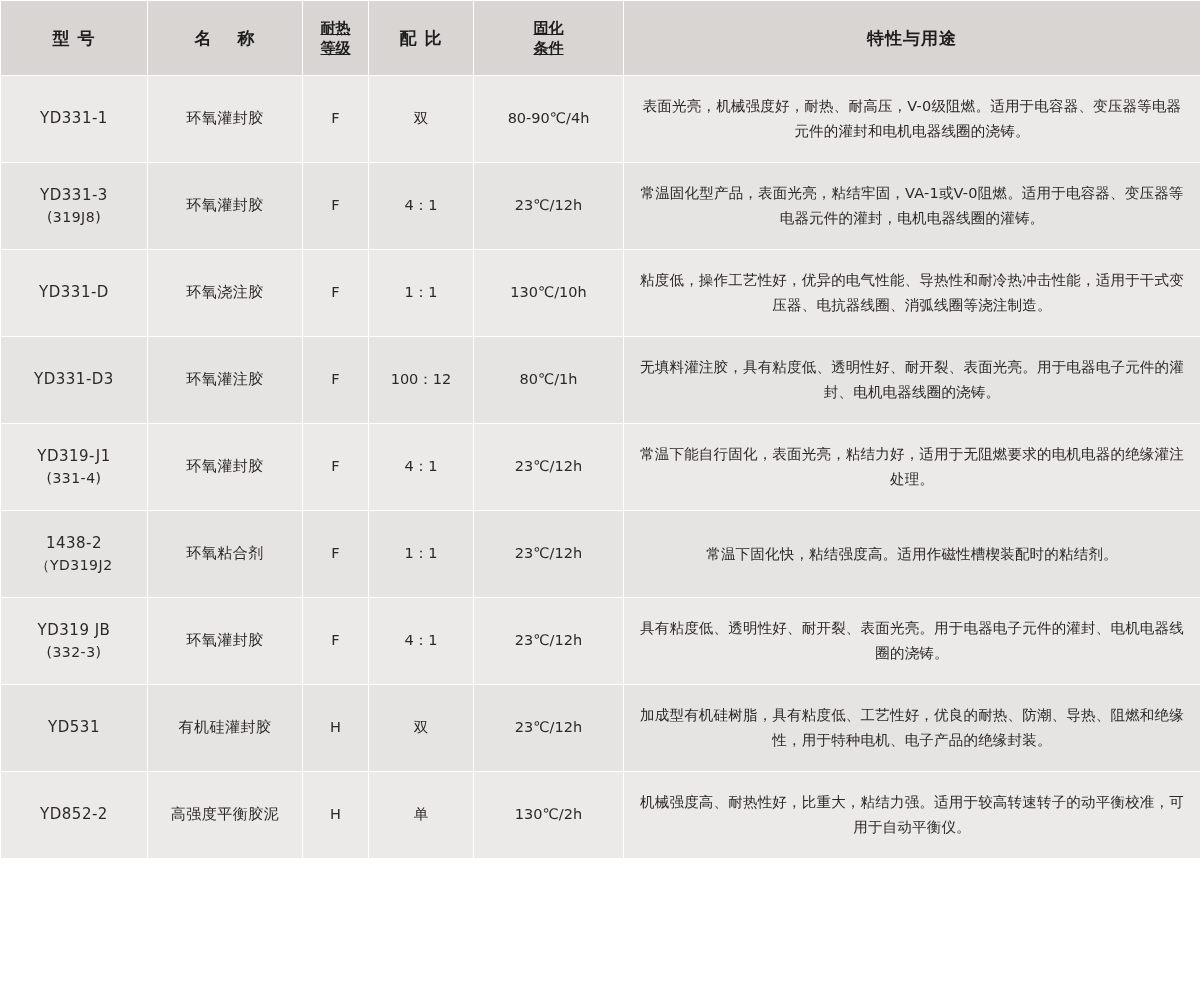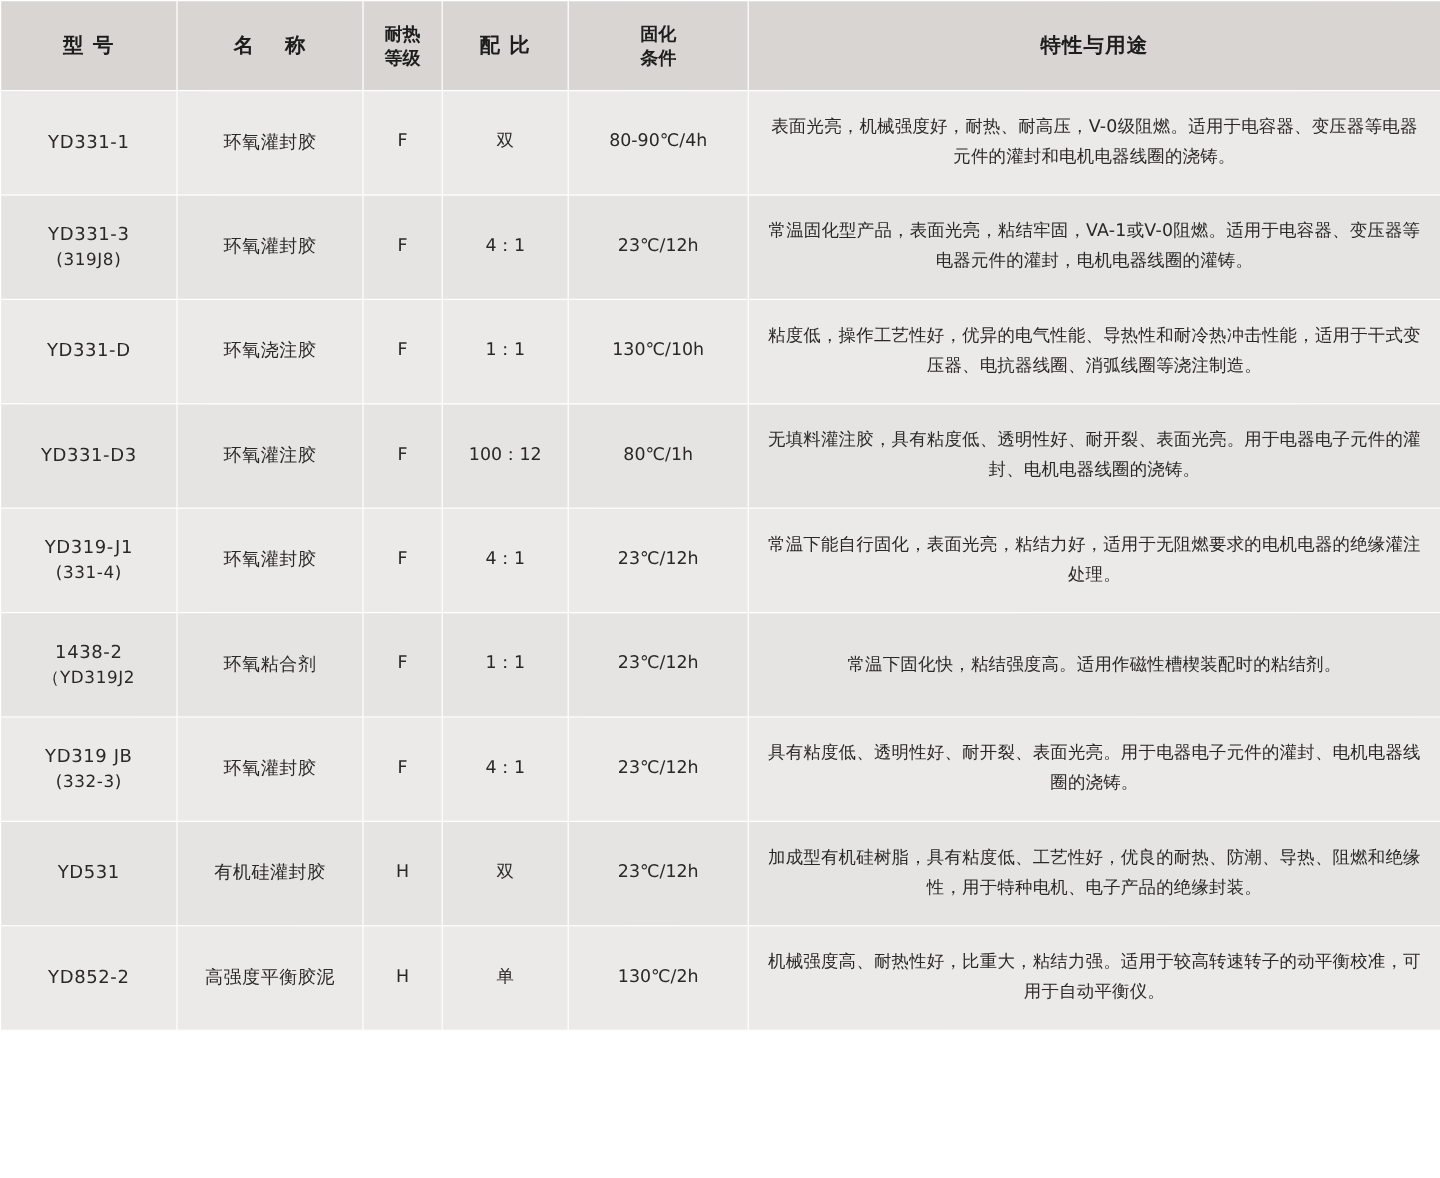--- a/index.html
+++ b/index.html
@@ -38,20 +38,21 @@
     font-size: 17px;
     height: 72px;
     text-align: center;
     line-height: 1.35;
     letter-spacing: 1px;
     color: #1d1d1b;
   }
   thead th.small {
     font-size: 15px;
     letter-spacing: 0px;
+    text-decoration: underline;
   }
   tbody td {
     background: #eceae9;
     font-size: 14.5px;
     height: 70px;
     color: #2b2926;
   }
   tbody tr:nth-child(even) td {
     background: #e6e4e2;
   }

